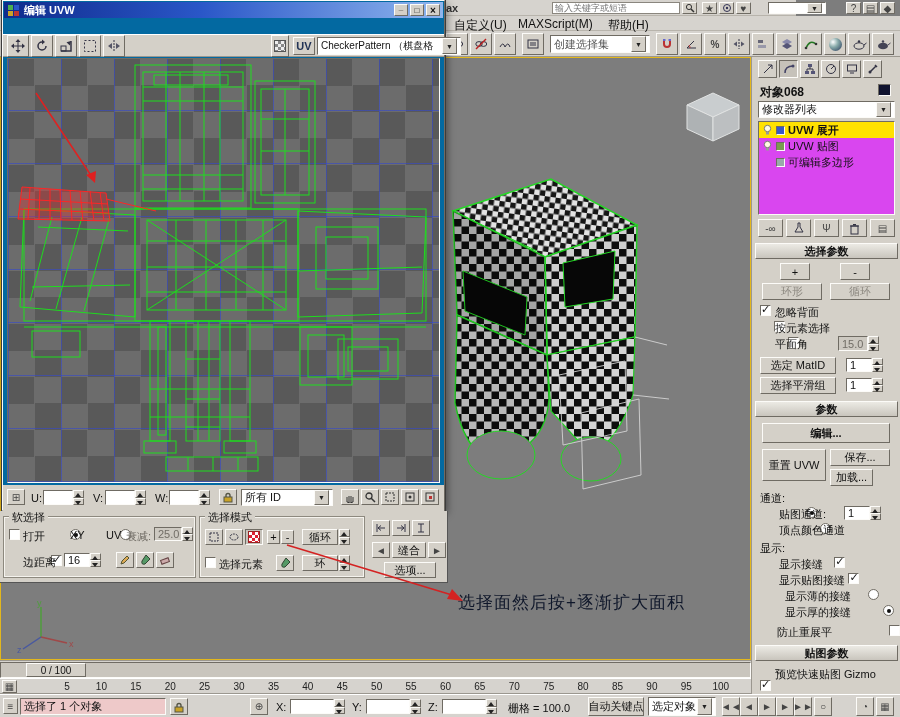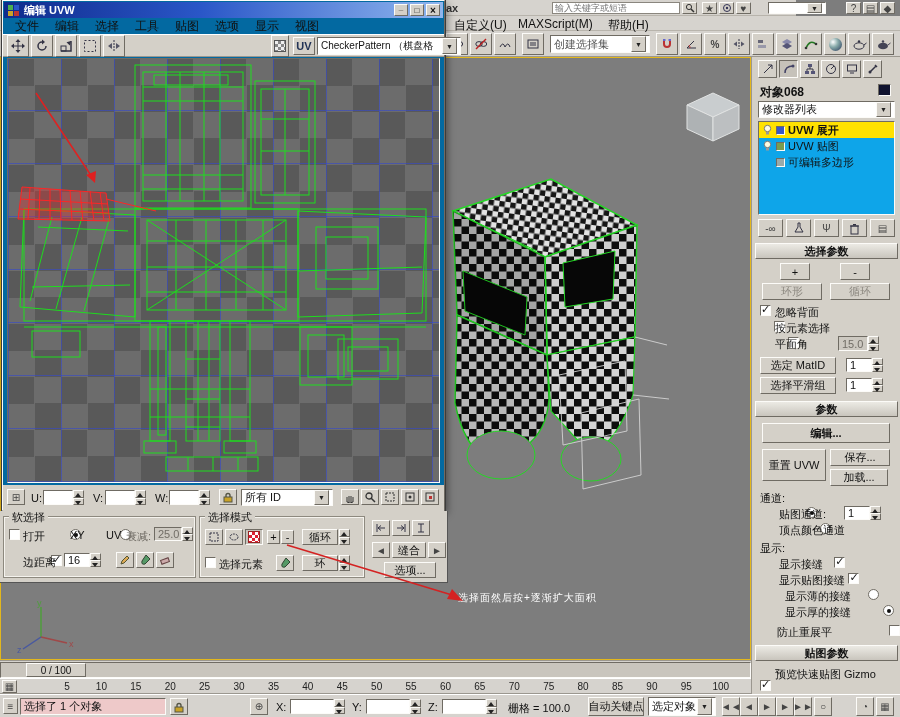--- a/index.html
+++ b/index.html
@@ -52,21 +52,21 @@
 .wbtn.max::after{content:"□"}
 .wbtn.cls::after{content:"×";font-size:10px}
 .tbar{background:linear-gradient(90deg,#0f2b8c,#2a57c8 45%,#90b6ee);color:#fff;font-weight:bold;
   display:flex;align-items:center;gap:4px;padding:0 3px;font-size:11px}
 .sphere{width:13px;height:13px;border-radius:50%;background:radial-gradient(circle at 4px 4px,#fff,#8aa 40%,#235)}
 .redchk{width:12px;height:12px;border:1px solid #922;background:repeating-conic-gradient(#d23 0 25%,#fff 0 50%);background-size:6px 6px}
 .stack-row{display:flex;align-items:center;gap:3px;height:16px;padding:0 3px;font-size:11px;white-space:nowrap}
 .stack-row.sel{background:#ffe100}
 .glyph{font-size:10px;color:#444}
 svg{display:block}
-.hint{color:#ffffff;font-size:10px;letter-spacing:1px;white-space:nowrap}
+.hint{color:#0f172a;font-size:17px;letter-spacing:1px;white-space:nowrap}
 .tick{font-size:10px;color:#222;width:18px;text-align:center}
 </style>
 </head>
 <body>
 
 <div id="root">
 
   <div class="abs bar" style="left:0;top:0;width:796px;height:16px;border-bottom:1px solid #b8b4ac">
     <span class="abs" style="left:446px;top:2px;font-size:11px;font-weight:bold;color:#333">ax</span>
     <input class="abs" style="left: 552px; top: 2px; width: 128px; height: 12px; font-size: 9px; border: 1px solid rgb(138, 134, 126); padding: 0px 2px;" placeholder="输入关键字或短语">
@@ -391,21 +391,21 @@
       </span>
 
     <span class="abs lbl" style="left:8px;top:27px;font-weight:bold;font-size:12px">对象068</span>
     <span class="abs sunken" style="left:126px;top:27px;width:13px;height:12px;background:#10132e"></span>
 
     <div class="abs ddv" style="left:6px;top:44px;width:137px;height:17px">
       <span>修改器列表</span>
       <span class="dda"></span>
     </div>
 
-    <div class="abs sunken" style="left:6px;top:64px;width:137px;height:94px;background:#0ea5e9">
+    <div class="abs sunken" style="left:6px;top:64px;width:137px;height:94px;background:#d946ef">
       <div class="stack-row sel">
         <svg width="11" height="12">
             <circle cx="5.5" cy="4.5" r="3.2" fill="#fffbe0" stroke="#777"></circle>
             <rect x="4" y="8" width="3" height="2.5" fill="#999"></rect>
           </svg>
         <span class="sunken" style="width:9px;height:9px;background:#3a57c8;display:inline-block"></span>
         <span style="font-weight:bold">UVW 展开</span>
       </div>
       <div class="stack-row">
         <svg width="11" height="12">
@@ -471,21 +471,21 @@
     <span class="abs spin" style="left:120px;top:321px;height:14px">
         <b class="u"></b>
         <b class="d"></b>
       </span>
 
     
     <div class="abs roll" style="left:3px;top:344px;width:143px;height:16px">参数</div>
     <span class="abs btn" style="left:10px;top:366px;width:128px;height:20px;font-weight:bold">编辑...</span>
     <span class="abs btn" style="left:10px;top:392px;width:64px;height:32px">重置 UVW</span>
     <span class="abs btn" style="left:78px;top:392px;width:60px;height:17px">保存...</span>
-    <span class="abs btn" style="left:78px;top:412px;width:58px;height:17px">加载...</span>
+    <span class="abs btn" style="left:78px;top:412px;width:43px;height:17px">加载...</span>
     <span class="abs lbl" style="left:8px;top:434px">通道:</span>
     <span class="abs rad on" style="left:12px;top:450px"></span>
     <span class="abs lbl" style="left:27px;top:450px">贴图通道:</span>
     <div class="abs field" style="left:92px;top:449px;width:26px;height:14px">1</div>
     <span class="abs spin" style="left:118px;top:449px;height:14px">
         <b class="u"></b>
         <b class="d"></b>
       </span>
     <span class="abs rad" style="left:12px;top:466px"></span>
     <span class="abs lbl" style="left:27px;top:466px">顶点颜色通道</span>
@@ -517,30 +517,20 @@
           <rect x="7" y="7" width="5" height="5" fill="#b33"></rect>
         </svg>
       <span>编辑 UVW</span>
       <span style="margin-left:auto;display:flex;gap:2px">
         <span class="wbtn min"></span>
         <span class="wbtn max"></span>
         <span class="wbtn cls"></span>
       </span>
     </div>
 
-    <div class="abs row" style="left:4px;top:18px;width:433px;height:15px">
-      <span class="menu-item">文件</span>
-      <span class="menu-item">编辑</span>
-      <span class="menu-item">选择</span>
-      <span class="menu-item">工具</span>
-      <span class="menu-item">贴图</span>
-      <span class="menu-item">选项</span>
-      <span class="menu-item">显示</span>
-      <span class="menu-item">视图</span>
-    </div>
 
     <div class="abs" style="left:0;top:33px;width:441px;height:23px;border-top:1px solid #fff;border-bottom:1px solid #9b978f;background:#d4d0c8">
       <span class="abs ti" style="left:4px;top:0">
           <svg width="16" height="16">
             <g fill="#334">
               <path d="M8,1 l2.5,3 h-5 z"></path>
               <path d="M8,15 l2.5,-3 h-5 z"></path>
               <path d="M1,8 l3,-2.5 v5 z"></path>
               <path d="M15,8 l-3,-2.5 v5 z"></path>
             </g>

